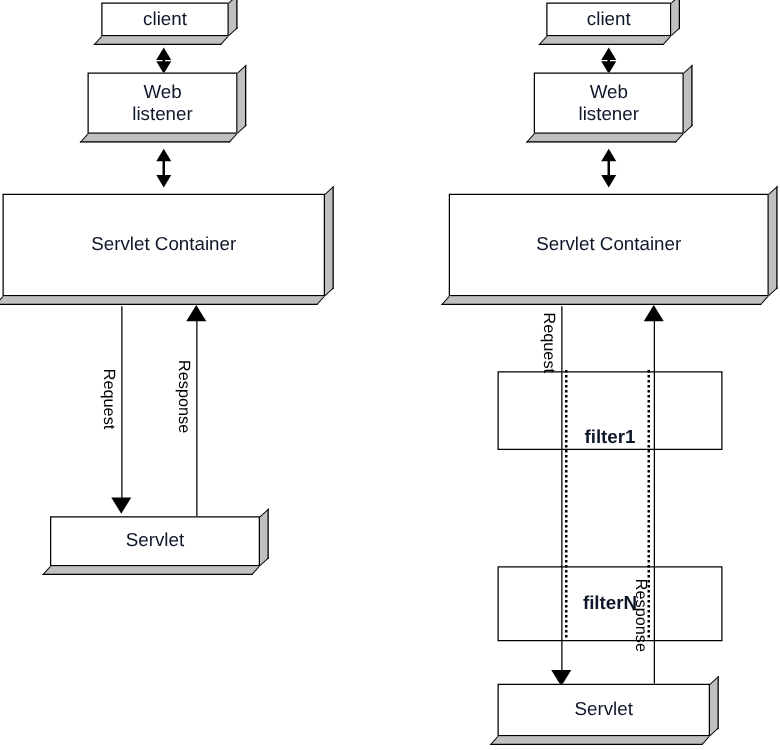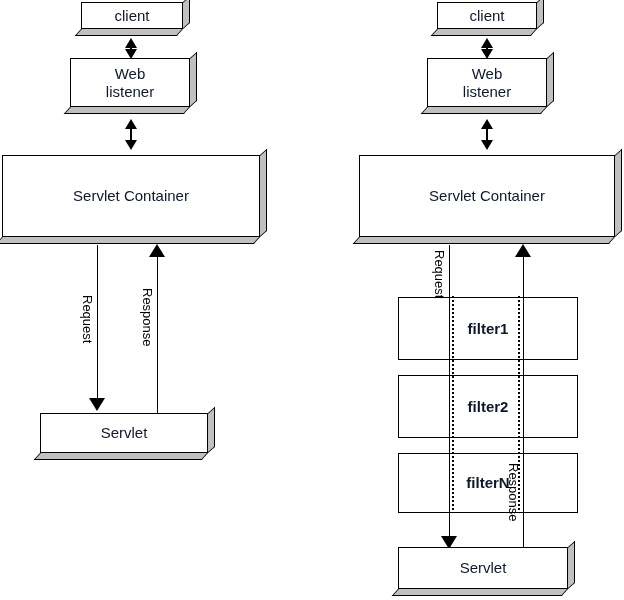--- a/index.html
+++ b/index.html
@@ -231,27 +231,24 @@
   <div class="rotlabel" style="left:447px; top:250px;">Request</div>
 
   <div class="vline" style="left:523px; top:255px; height:292px;"></div>
   <div class="arrowhead up" style="left:515px; top:244px;"></div>
   <div class="rotlabel" style="left:521px; top:463px;">Response</div>
 
   <div class="dotline" style="left:452px; top:296px; height:214px;"></div>
 
   <div class="dotline" style="left:518px; top:296px; height:214px;"></div>
 
-  <div class="boxflat" style="left:398px; top:297px; width:180px; height:63px;">
+  <div class="boxflat" style="left:398px; top:297px; width:180px; height:63px;align-items:flex-end;">
     <span class="lbl bold">filter1</span>
   </div>
 
-  <div class="boxflat" style="left:398px; top:375px; width:180px; height:63px;">
-    <span class="lbl bold">filter2</span>
-  </div>
 
   <div class="boxflat" style="left:398px; top:453px; width:180px; height:60px;">
     <span class="lbl bold">filterN</span>
   </div>
 
   <div class="box3d" style="left:398px; top:547px; width:170px; height:42px;">
     <div class="shadow-right"></div>
     <div class="shadow-bottom"></div>
     <div class="face">
       <span class="lbl">Servlet</span>

